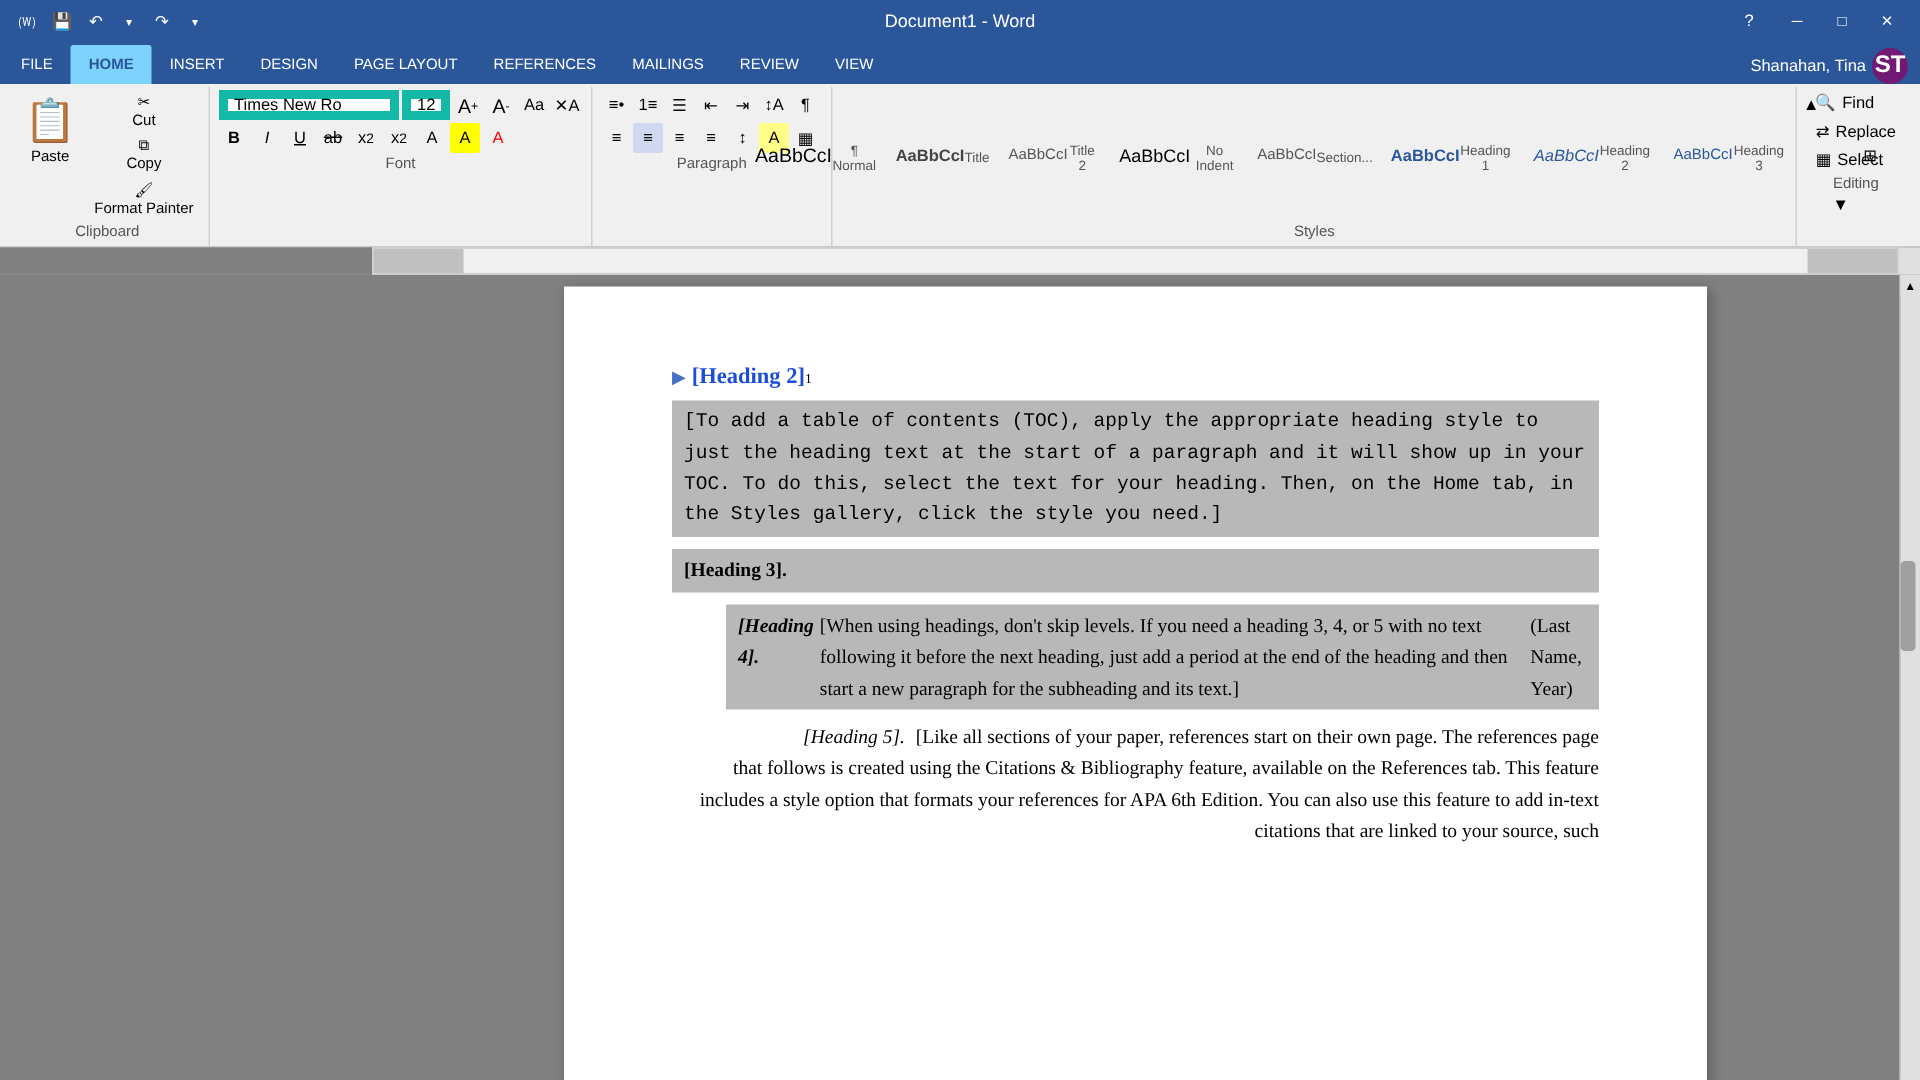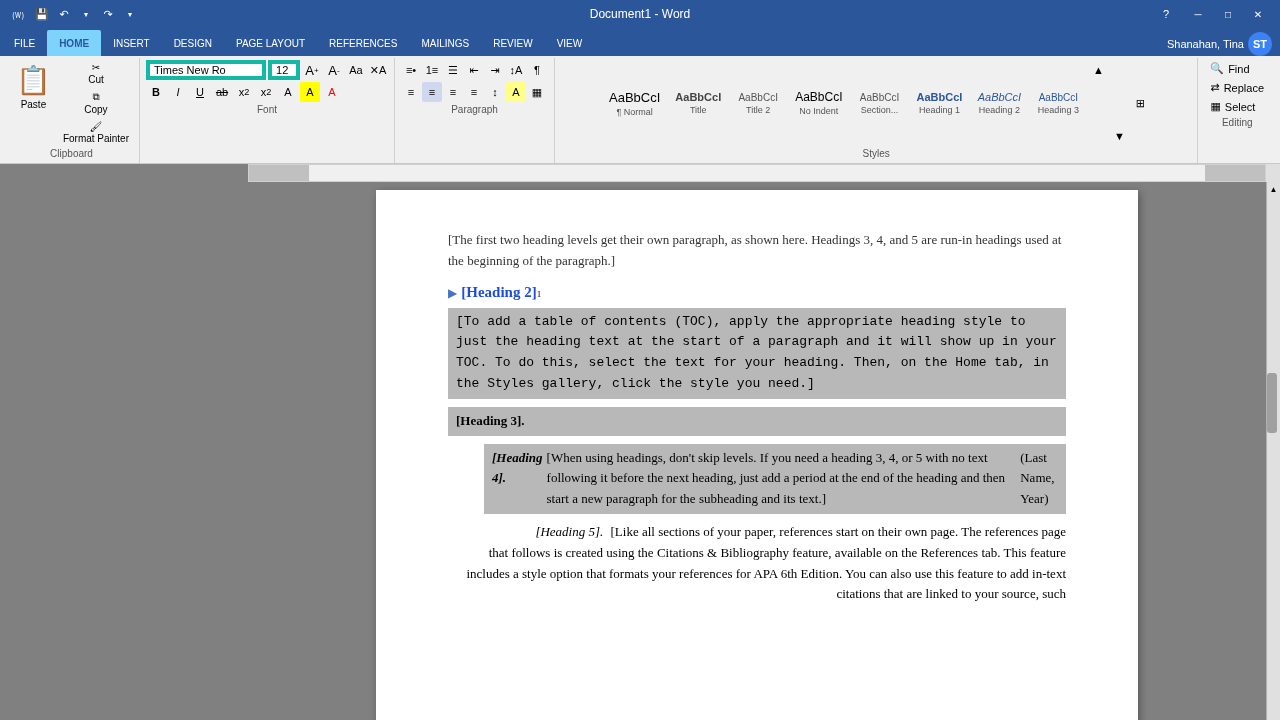--- a/index.html
+++ b/index.html
@@ -65,28 +65,28 @@
       min-width: 60px;
     }
     .ribbon-group:last-child { border-right: none; }
     .ribbon-group-content { display: flex; align-items: flex-start; flex: 1; gap: 2px; }
     .ribbon-group-label { font-size: 10px; color: #555; margin-top: 2px; text-align: center; padding-bottom: 2px; }
     .rbn-btn { display: flex; flex-direction: column; align-items: center; padding: 2px 4px; cursor: pointer; border-radius: 2px; font-size: 10px; min-width: 28px; }
     .rbn-btn .label { font-size: 10px; margin-top: 1px; white-space: nowrap; }
     .rbn-large { display: flex; flex-direction: column; align-items: center; padding: 4px 6px; cursor: pointer; border-radius: 2px; }
     .rbn-large .icon { font-size: 28px; }
     .rbn-large .label { font-size: 10px; margin-top: 2px; }
-    .font-box { border: 4px solid #14b8a6; padding: 1px 4px; font-size: 11px; background: white; height: 20px; display: flex; align-items: center; cursor: pointer; }
+    .font-box { border: 6px solid #14b8a6; padding: 1px 4px; font-size: 11px; background: white; height: 20px; display: flex; align-items: center; cursor: pointer; }
     .font-name-box { width: 120px; }
     .font-size-box { width: 32px; }
     .toolbar-btn { width: 20px; height: 20px; display: flex; align-items: center; justify-content: center; font-size: 11px; cursor: pointer; border-radius: 2px; border: 1px solid transparent; }
     .bold-btn { font-weight: bold; }
     .italic-btn { font-style: italic; }
     .underline-btn { text-decoration: underline; }
-    .style-item { display: flex; flex-direction: column; align-items: center; padding: 2px 6px; cursor: pointer; border: 1px solid transparent; border-radius: 2px; min-width: 58px; height: 60px; justify-content: center; }
+    .style-item { display: flex; flex-direction: row; align-items: center; padding: 2px 6px; cursor: pointer; border: 1px solid transparent; border-radius: 2px; min-width: 58px; height: 60px; justify-content: center; }
     .style-preview { font-size: 10px; text-align: center; }
     .style-name { font-size: 9px; color: #555; margin-top: 2px; text-align: center; }
     .edit-btn { display: flex; align-items: center; gap: 4px; padding: 2px 6px; cursor: pointer; font-size: 11px; border-radius: 2px; white-space: nowrap; }
 
     
     .doc-area {
       display: flex;
       height: calc(720px - 28px - 28px - 92px - 22px);
       background: #808080;
       overflow: hidden;
@@ -106,21 +106,21 @@
       overflow: hidden;
     }
     .doc-scrollbar { width: 14px; background: #e0e0e0; border-left: 1px solid #b0b0b0; display: flex; flex-direction: column; align-items: center; }
     .scroll-thumb { width: 10px; height: 60px; background: #a0a0a0; border-radius: 3px; margin-top: 20px; }
     .scroll-arrow { width: 14px; height: 14px; display: flex; align-items: center; justify-content: center; font-size: 8px; cursor: pointer; background: #e0e0e0; }
 
     
     .intro-text { color: #333; margin-bottom: 8px; }
     
     .user-area { display: flex; align-items: center; gap: 4px; font-size: 11px; }
-    .user-avatar { width: 24px; height: 24px; border-radius: 50%; background: #3b82f6; display: flex; align-items: center; justify-content: center; color: white; font-size: 11px; font-weight: bold; }
+    .user-avatar { width: 24px; height: 24px; border-radius: 50%; background: #701a75; display: flex; align-items: center; justify-content: center; color: white; font-size: 16px; font-weight: bold; }
   </style>
 </head>
 <body>
 
 <div class="title-bar">
   <div class="title-bar-left">
     <div class="qa-btn">🄦</div>
     <div class="quick-access">
       <div class="qa-btn">💾</div>
       <div class="qa-btn">↶</div>
@@ -302,21 +302,20 @@
   <div style="width:14px;background:#e0e0e0;"></div>
 </div>
 
 <div class="doc-area">
 
   <div style="width:248px;background:#808080;position:relative;"></div>
 
   <div class="doc-page-container">
     <div class="doc-page">
 
-      <p class="intro-text" style="font-family:'Times New Roman',serif;font-size:13px;margin-bottom:6px;">[The first two heading levels get their own paragraph, as shown here.  Headings 3, 4, and 5 are run-in headings used at the beginning of the paragraph.]</p>
 
       <div style="display:flex;align-items:baseline;margin:8px 0 4px 0;">
         <span style="color:#4472c4;font-size:12px;margin-right:4px;">▶</span>
         <span style="font-family:'Times New Roman',serif;font-size:15px;font-weight:bold;color:#1d4ed8;">[Heading 2]</span>
           <sup style="font-size:9px;">1</sup>
       </div>
 
       <div style="background:#b8b8b8;padding:4px 8px;margin:4px 0;">
         <p style="font-family:Liberation Mono, monospace;font-size:13px;">[To add a table of contents (TOC), apply the appropriate heading style to just the heading text at the start of a paragraph and it will show up in your TOC.  To do this, select the text for your heading.  Then, on the Home tab, in the Styles gallery, click the style you need.]</p>
       </div>

